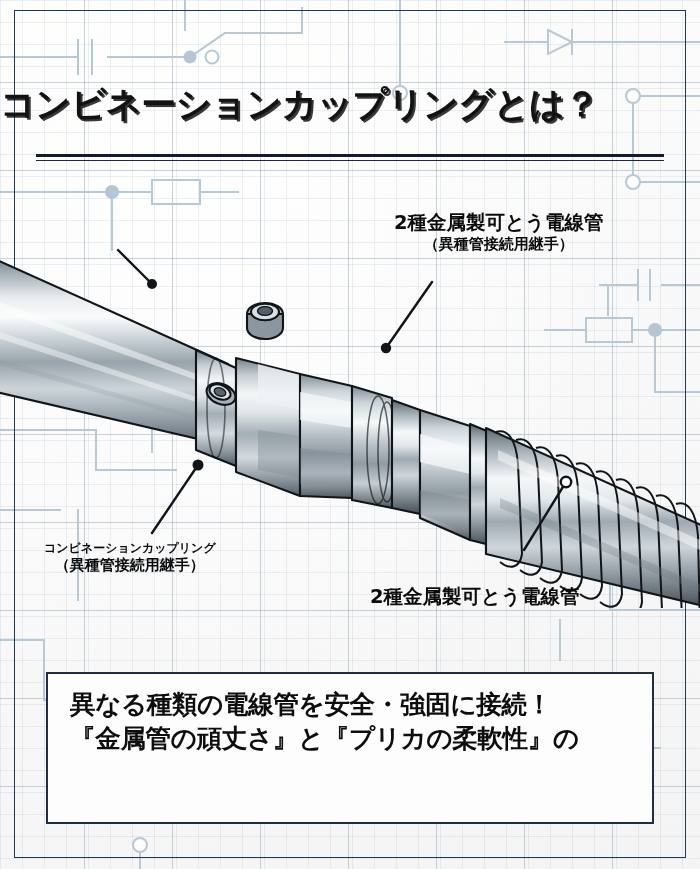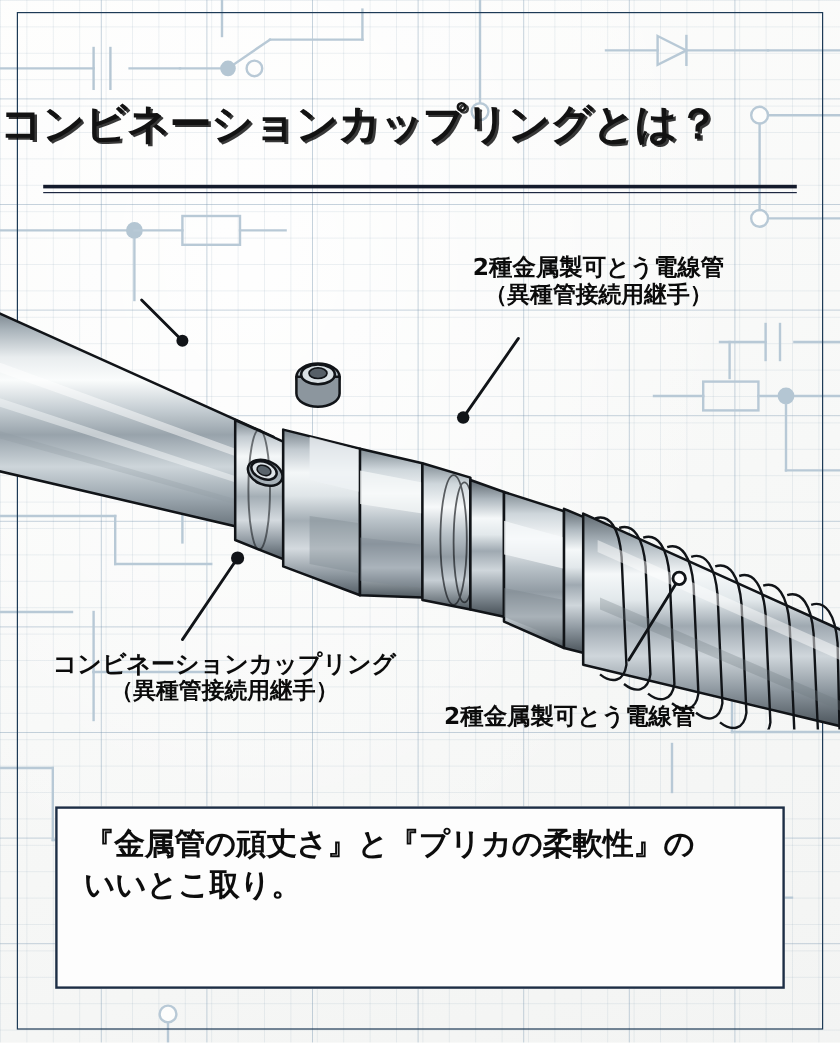--- a/index.html
+++ b/index.html
@@ -59,27 +59,27 @@
     border-top:1.3px solid #1d2740;
   }
 
   
   .illus{position:absolute;left:0;top:178px;width:700px;height:430px;}
   .illus svg{display:block;}
 
   
   .label{position:absolute;color:#0b0b0b;font-weight:700;}
   .label .l1{font-size:19px;line-height:1.16;white-space:nowrap;}
-  .label .l2{font-size:19px;line-height:1.2;white-space:nowrap;}
+  .label .l2{font-size:15px;line-height:1.2;white-space:nowrap;}
   .lbl-metal{left:104px;top:232px;text-align:left;}
   .lbl-metal .l1{font-size:19.5px;}
   .lbl-flex-top{left:394px;top:212px;text-align:center;}
   .lbl-flex-top .l1{font-size:19.5px;}
   .lbl-coupling{left:44px;top:542px;text-align:center;}
-  .lbl-coupling .l1{font-size:20px;}
+  .lbl-coupling .l1{font-size:12px;}
   .lbl-flex-bot{left:370px;top:586px;text-align:center;}
   .lbl-flex-bot .l1{font-size:19.5px;}
 
   
   .note-box{
     position:absolute;left:46px;top:672px;width:608px;height:152px;
     background:#fdfdfd;border:2px solid #1d2e45;box-sizing:border-box;
     padding:14px 20px 0 22px;
   }
   .note-line{
@@ -349,17 +349,17 @@
   <div class="label lbl-coupling">
     <div class="l1">コンビネーションカップリング</div>
     <div class="l2">（異種管接続用継手）</div>
   </div>
 
   <div class="label lbl-flex-bot">
     <div class="l1">2種金属製可とう電線管</div>
   </div>
 
   <div class="note-box">
+    <div class="note-line n1">異なる種類の電線管を安全・強固に接続！</div>
     <div class="note-line n2">『金属管の頑丈さ』と『プリカの柔軟性』の</div>
-    <div class="note-line n3">いいとこ取り。</div>
   </div>
 
 </div>
 
 </body></html>

